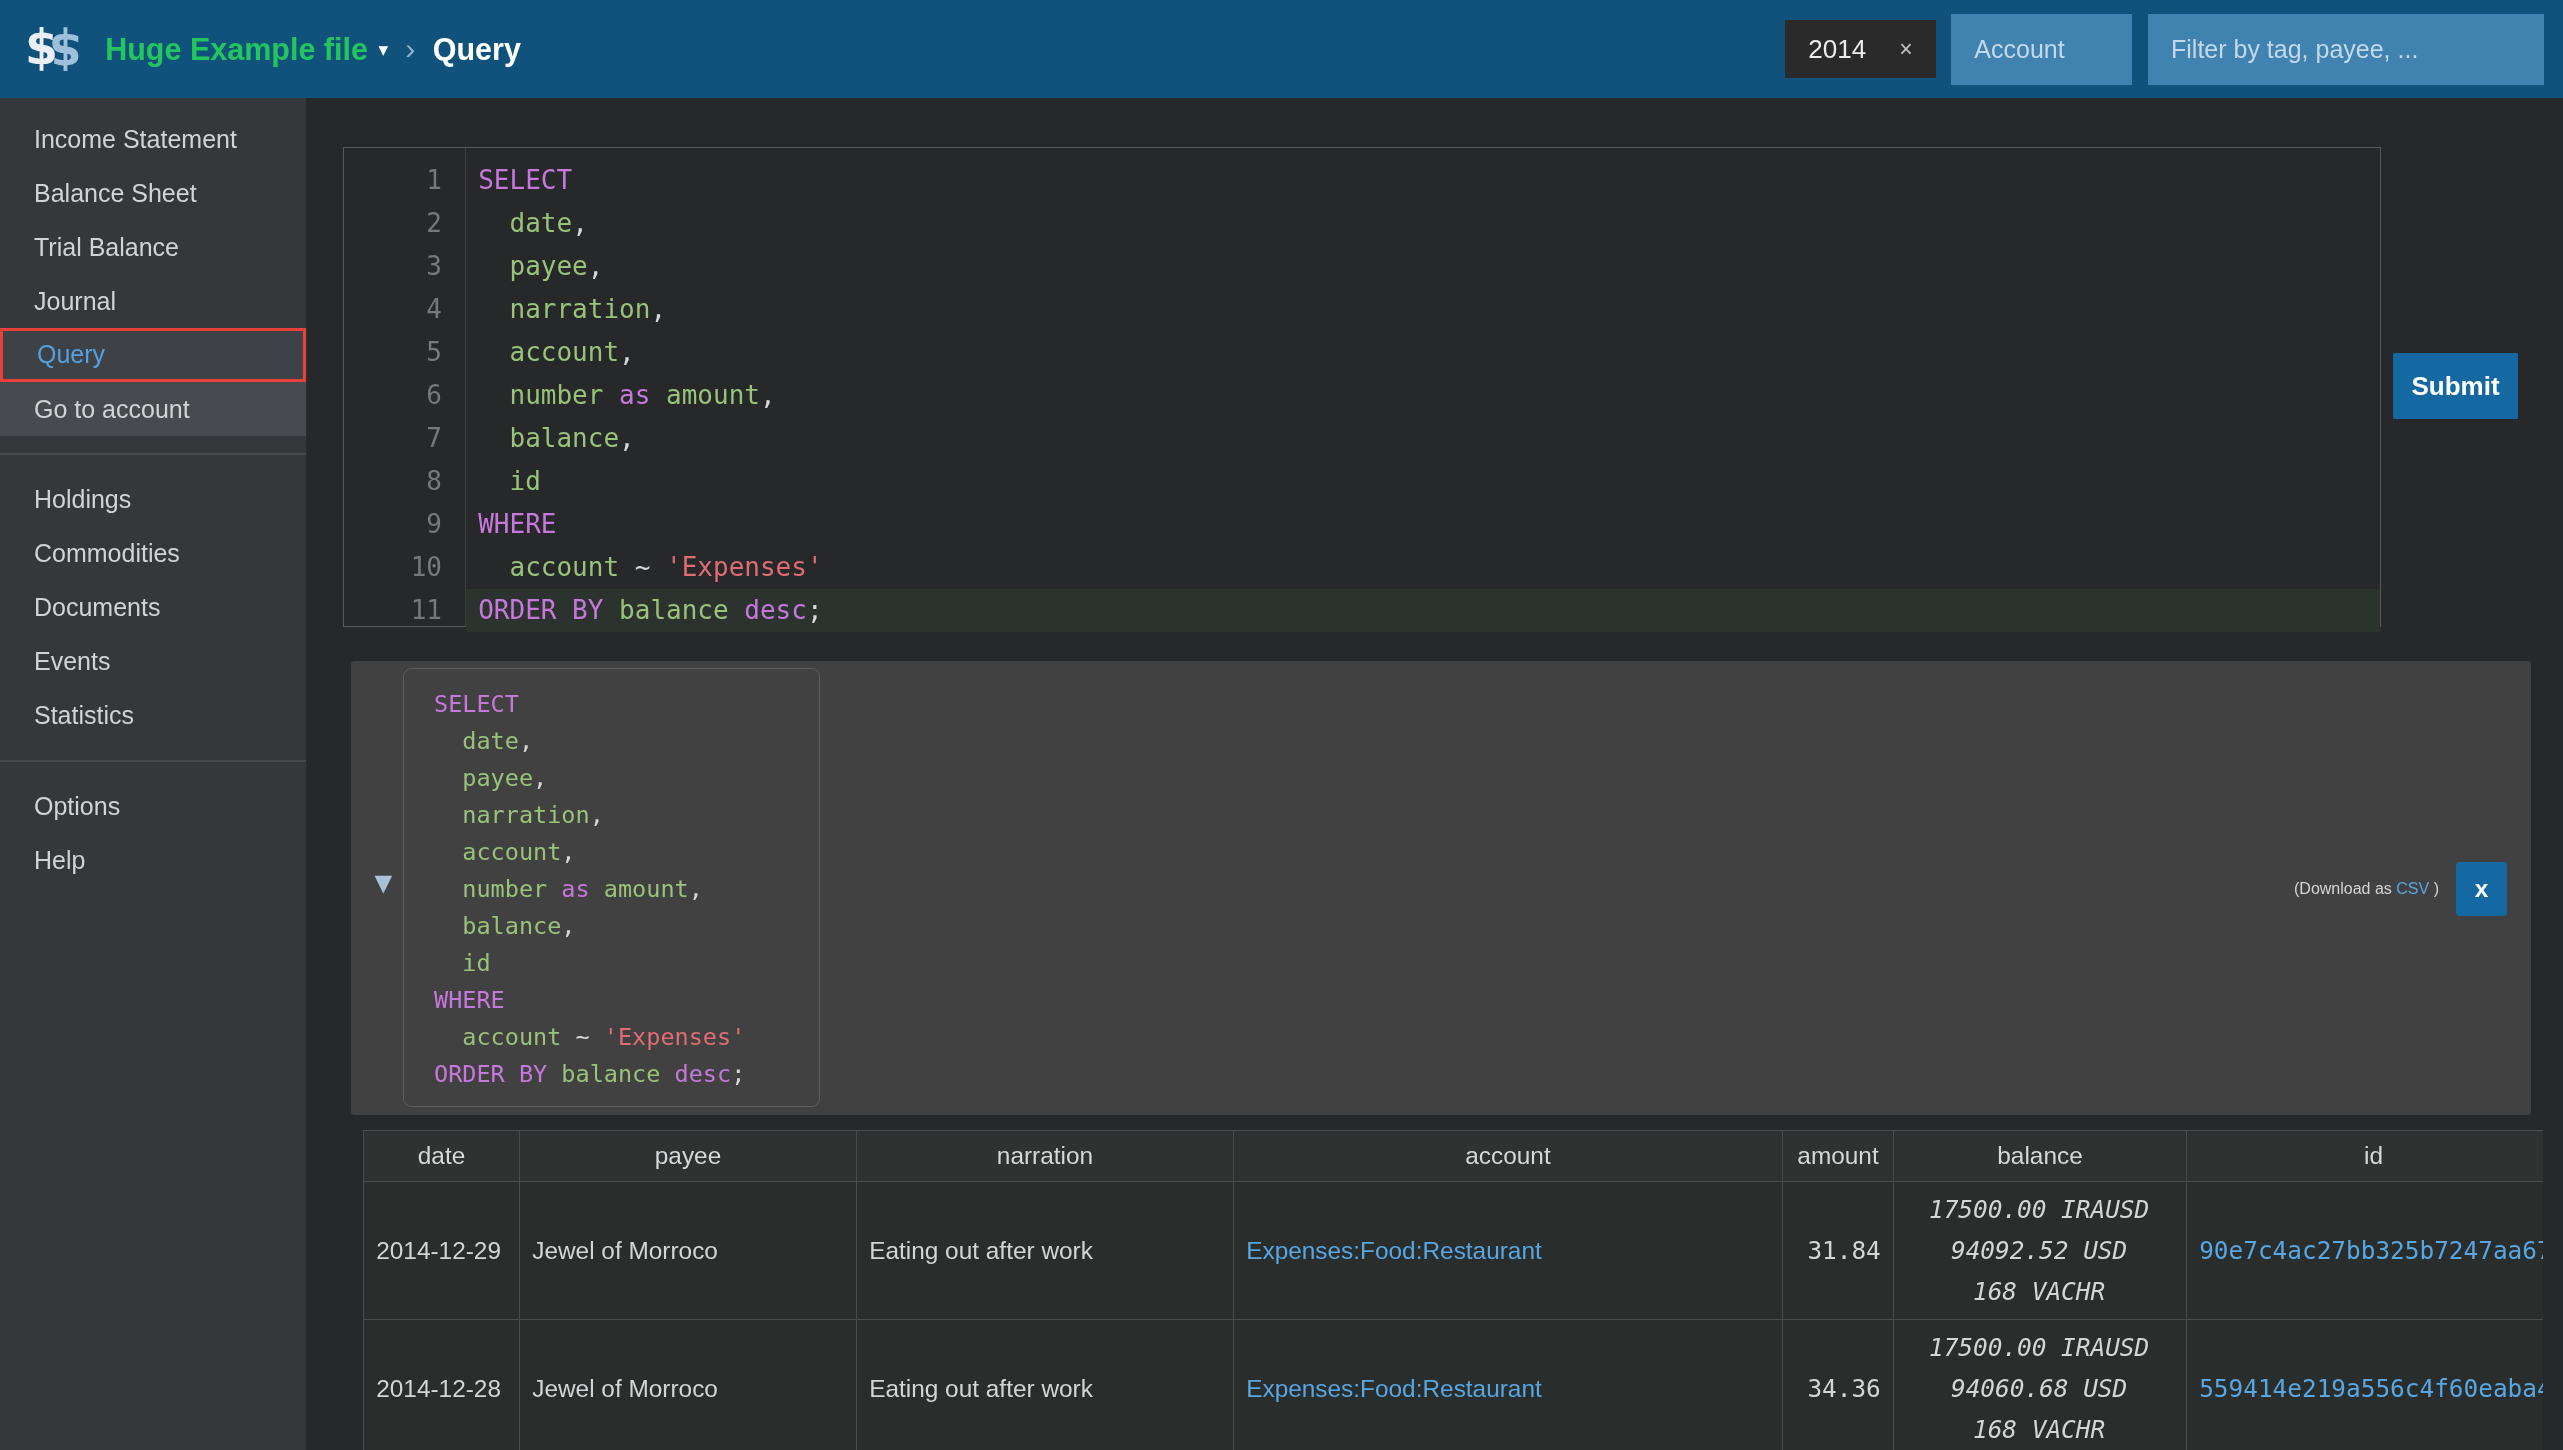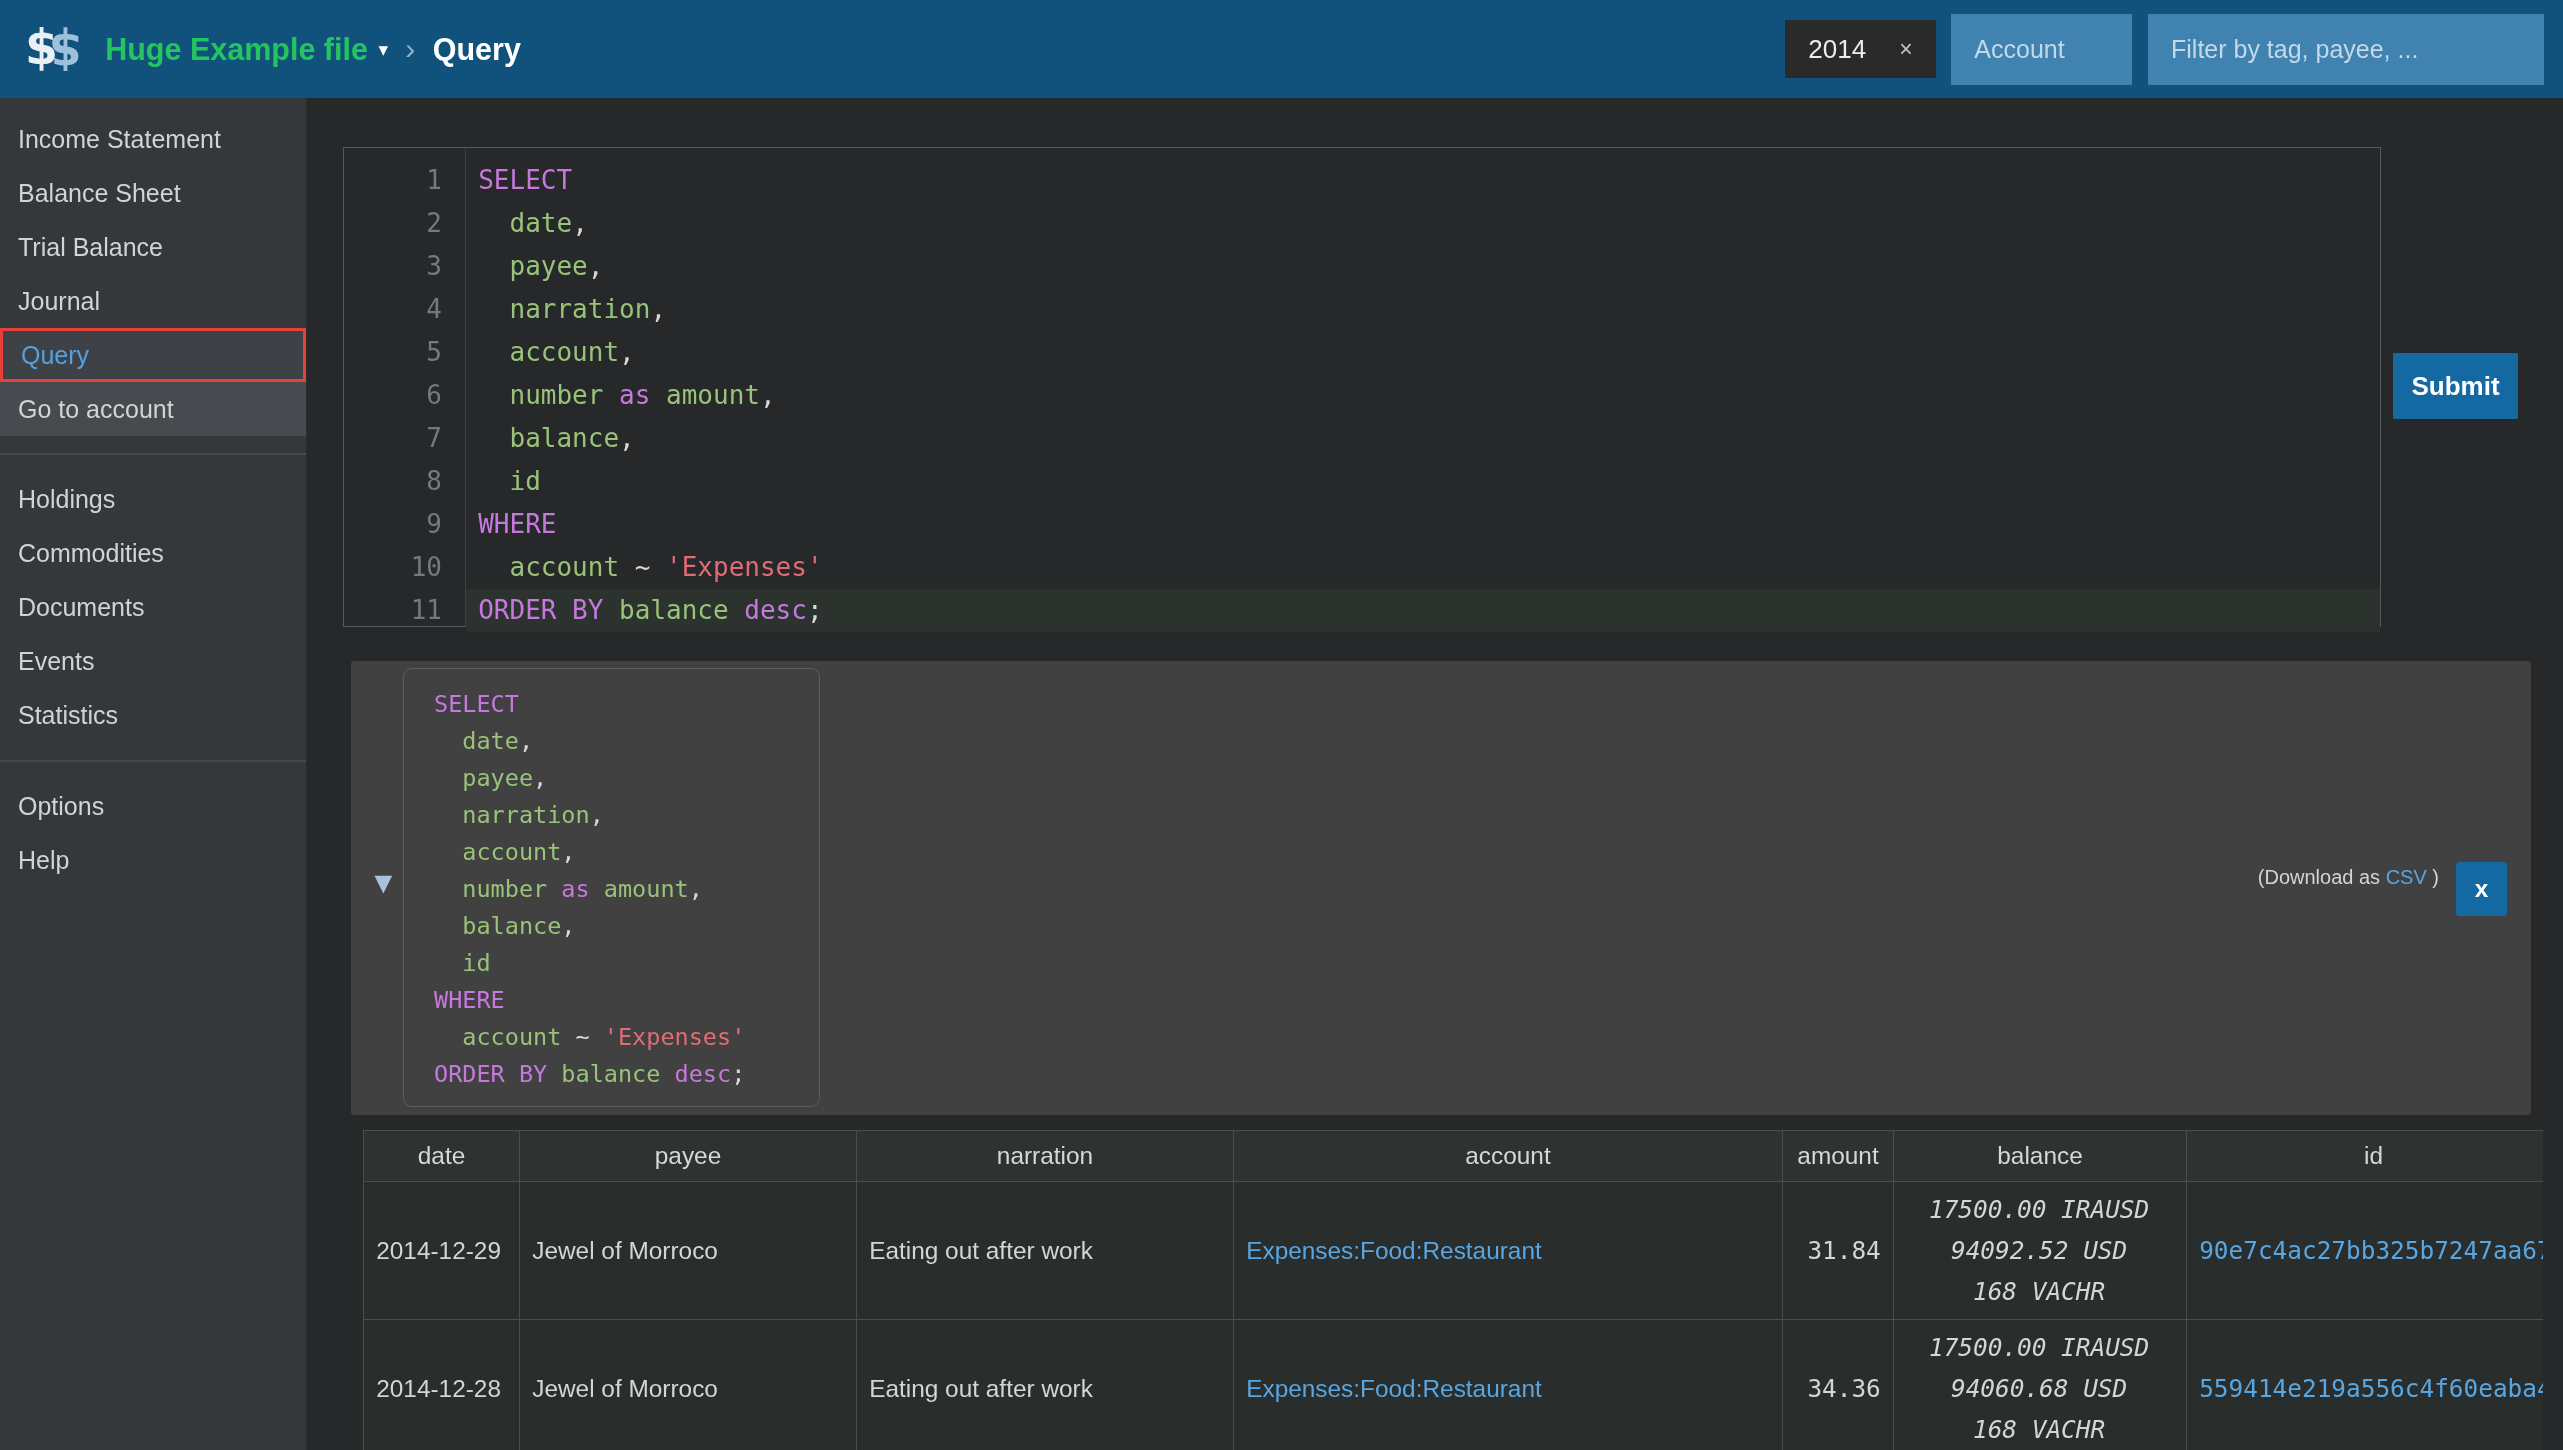--- a/index.html
+++ b/index.html
@@ -23,23 +23,23 @@
   .hinput { height:71px; background:#4083b0; border:none; outline:none;
             font-size:25px; color:#e8f2fa; padding:0 23px;
             font-family:"Liberation Sans", sans-serif; }
   .hinput::placeholder { color:#c3d9ea; opacity:1; }
   .hinput.account { width:181px; margin-right:15.7px; }
   .hinput.filter { width:396px; }
 
   
   .sidebar { position:absolute; left:0; top:98px; width:307px; height:1353px;
              background:#35383b; border-right:1.7px solid #2b2d2f; padding-top:14px; }
-  .side-item { height:54px; line-height:54px; padding:0 26px 0 18px; font-size:25px;
+  .side-item { height:54px; line-height:54px; padding:0 26px 0 34px; font-size:25px;
                color:#d2d3d4; display:flex; justify-content:space-between;
-               align-items:center; cursor:pointer; }
+               cursor:pointer; }
   .side-item .action { color:#b9babb; font-size:26px; }
   .side-item.goto { background:#474a4f; }
   .side-item.active { background:#3e4146; color:#55a1e0;
                       border:3.5px solid #e8413c; line-height:47px; }
   .side-div { height:1.7px; background:#46494c; margin:17.4px 0; }
 
   
   .editor { position:absolute; left:343px; top:147px; width:2038px; height:480px;
             border:1.7px solid #57595b; display:flex; background:#26282a; }
   .gutter { width:122px; border-right:1.7px solid #3c3e40; padding-top:11.3px; }
@@ -60,22 +60,22 @@
 
   
   .panel { position:absolute; left:351px; top:661px; width:2180px; height:454px;
            background:#414141; border-radius:3.5px; }
   .toggle { position:absolute; left:17.4px; top:207px; font-size:30px; color:#a9c2da;
             cursor:pointer; line-height:30px; }
   .qbox { position:absolute; left:52px; top:7px; width:417px; height:439px;
           border:1.7px solid #5e5e5e; border-radius:8.7px; padding:17.4px 0 0 30px; }
   .qline { height:37px; line-height:37px; white-space:pre; font-size:23.5px;
            color:#d8d8d8; }
-  .dl-bar { position:absolute; right:92px; top:189px; height:54px; line-height:54px;
-            font-size:20px; color:#d4d4d5; white-space:pre; }
+  .dl-bar { position:absolute; right:92px; top:201px; height:54px; line-height:54px;
+            font-size:16px; color:#d4d4d5; white-space:pre; }
   .dl-bar a { color:#58a6e2; text-decoration:none; cursor:pointer; }
   .close-btn { position:absolute; left:2105px; top:201px; width:51px; height:54px;
                background:#1569a3; color:#ffffff; font-size:24.4px; font-weight:bold;
                border:none; border-radius:3.5px; cursor:pointer;
                font-family:"Liberation Sans", sans-serif; }
 
   
   .tablewrap { position:absolute; left:363px; top:1130px; width:2180px; height:321px;
                overflow:hidden; }
   table { border-collapse:collapse; table-layout:fixed; width:2197px; }

